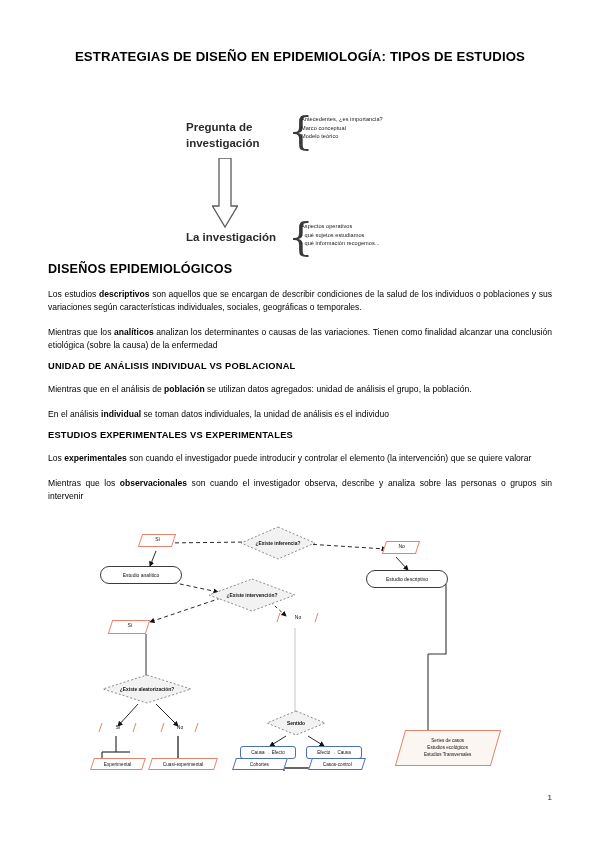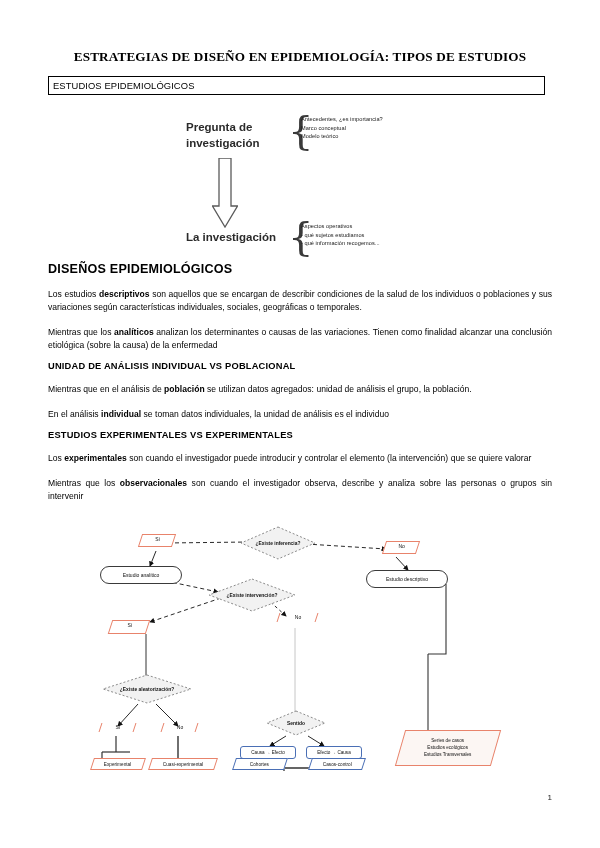--- a/index.html
+++ b/index.html
@@ -25,21 +25,20 @@
   
   .doc-title {
     position: absolute;
     left: 0; right: 0;
     top: 49px;
     text-align: center;
     font-size: 13.2px;
     font-weight: bold;
     letter-spacing: 0.15px;
     white-space: nowrap;
-    font-family: Liberation Serif, serif;
   }
   .subtitle-box {
     position: absolute;
     left: 48px;
     top: 76px;
     width: 497px;
     height: 19px;
     border: 1px solid #000;
     box-sizing: border-box;
     display: flex;
@@ -250,23 +249,20 @@
     font-size: 8px;
     color: #222;
   }
 </style>
 </head>
 <body>
 
 <div class="page">
 
   <div class="doc-title">ESTRATEGIAS DE DISEÑO EN EPIDEMIOLOGÍA: TIPOS DE ESTUDIOS</div>
-  <div class="subtitle-box">
-    <span>ESTUDIOS EPIDEMIOLÓGICOS</span>
-  </div>
 
   <div class="schema">
 
     <div class="sch-label" id="sch-pregunta">
       <span>Pregunta de</span><br>
       <span>investigación</span>
     </div>
 
     <div class="brace" id="brace1">{</div>
     <div class="brace-lines" id="bl1">

